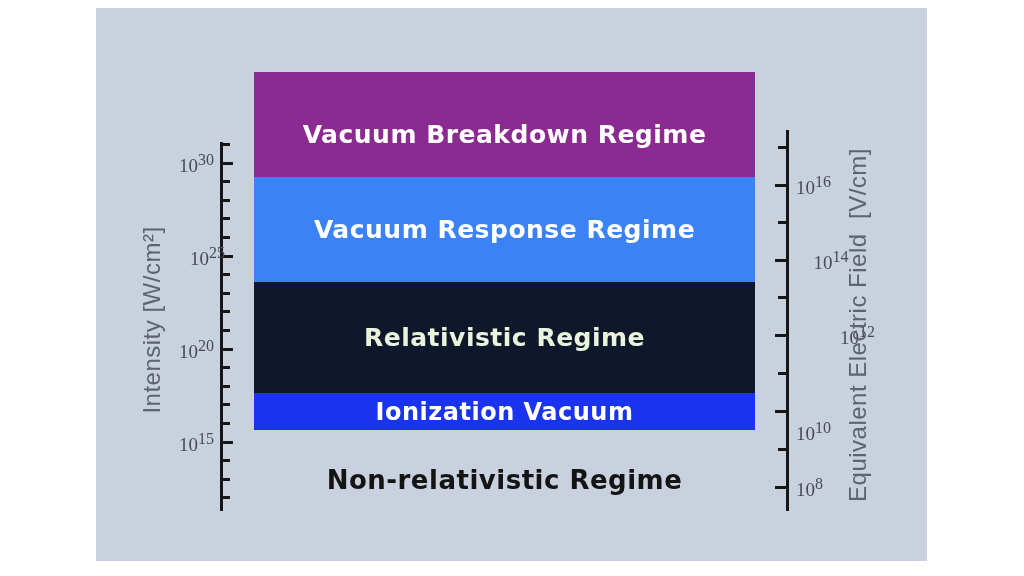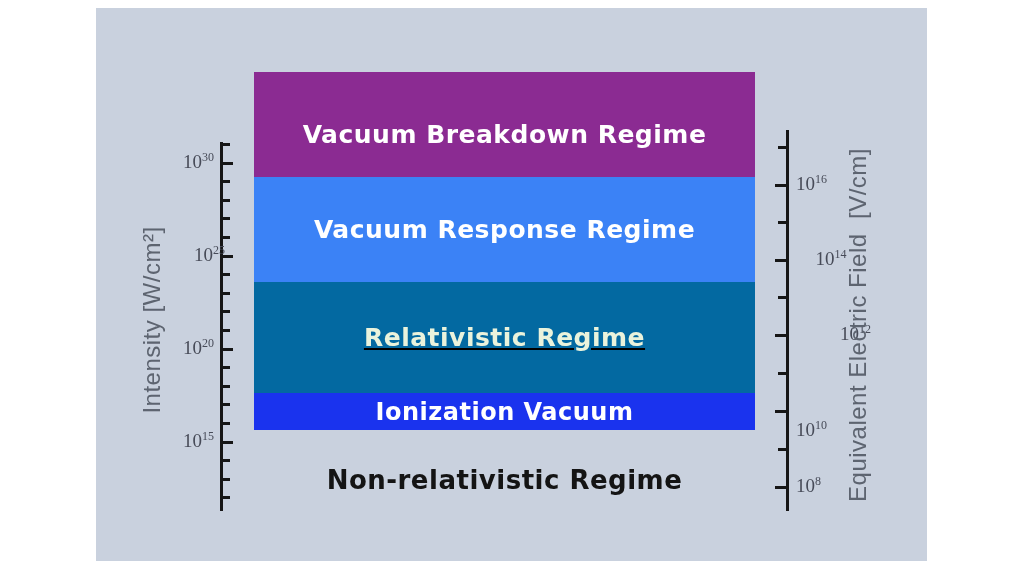--- a/index.html
+++ b/index.html
@@ -11,21 +11,21 @@
   .slide{
     position:absolute;left:96px;top:8px;width:831px;height:553px;
   }
   .axis-line{position:absolute;width:3px;}
   .tick{position:absolute;height:3px;}
   .tick-label{
     position:absolute;width:70px;
     font-family:"Liberation Serif","DejaVu Serif",serif;
     font-size:19px;line-height:1.35;
   }
-  .tick-label sup{font-size:12px;}
+  .tick-label sup{font-size:16px;}
   .lbl-left{text-align:right;}
   .lbl-right{text-align:left;}
   .axis-title{
     position:absolute;font-size:24px;white-space:pre;
     font-family:"Liberation Sans","DejaVu Sans",sans-serif;
     transform:translate(-50%,-50%) rotate(-90deg);
     letter-spacing:0.5px;
   }
   .title-left{left:56px;top:312px;}
   .title-right{left:762px;top:317px;}
@@ -110,21 +110,21 @@
     <div class="axis-title title-right" style="color: rgb(93, 100, 112);">Equivalent Electric Field  [V/cm]</div>
   </div>
 
   <div>
     <div class="band b0" style="background: rgb(139, 43, 146);">
       <span class="band-label" style="color: rgb(255, 255, 255);">Vacuum Breakdown Regime</span>
     </div>
     <div class="band b1" style="background: #3b82f6;">
       <span class="band-label" style="color: rgb(255, 255, 255);">Vacuum Response Regime</span>
     </div>
-    <div class="band b2" style="background: #0369a1; text-decoration: underline;">
+    <div class="band b2" style="background: #0f172a;">
       <span class="band-label" style="color: rgb(234, 243, 220);">Relativistic Regime</span>
     </div>
     <div class="band b3" style="background: rgb(26, 51, 238);">
       <span class="band-label" style="color: rgb(255, 255, 255);">Ionization Vacuum</span>
     </div>
   </div>
 
   <div class="bottom-label" style="color: rgb(20, 20, 20);">Non-relativistic Regime</div>
 
 </div>

